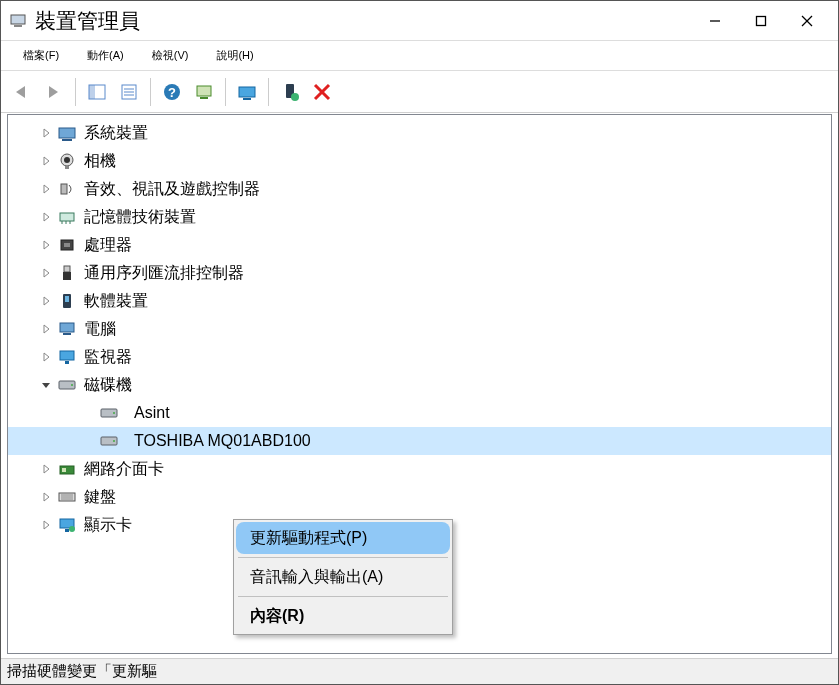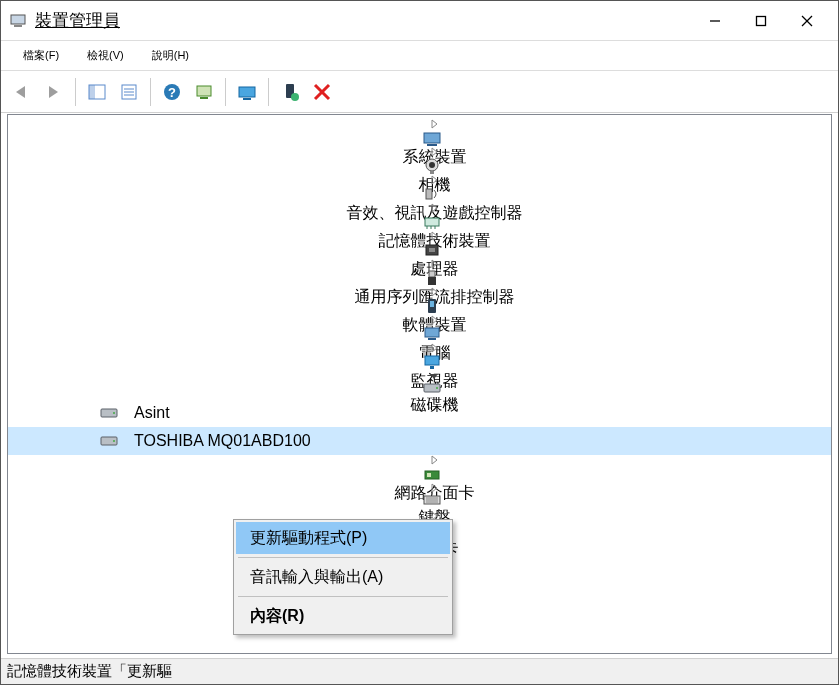--- a/index.html
+++ b/index.html
@@ -1,46 +1,46 @@
 <!DOCTYPE html>
 <html><head>
 <meta charset="utf-8">
 <style>
 * { box-sizing: border-box; margin: 0; padding: 0; font-family: "Microsoft JhengHei", "Segoe UI", sans-serif; }
 body { background: #fff; width: 839px; height: 685px; overflow: hidden; border: 1px solid #555; position: relative; }
 
 
 .titlebar { height: 40px; background: #fff; display: flex; align-items: center; padding: 0 8px; border-bottom: 1px solid #ddd; }
 .titlebar .app-icon { width: 18px; height: 18px; margin-right: 8px; }
-.titlebar .title { font-size: 17px; flex: 1; color: #000; text-decoration: underline; }
+.titlebar .title { font-size: 21px; flex: 1; color: #000; }
 .titlebar .win-btn { width: 46px; height: 40px; display: flex; align-items: center; justify-content: center; font-size: 14px; color: #000; }
 
 
 .menubar { height: 30px; display: flex; align-items: center; padding: 0 8px; border-bottom: 1px solid #ddd; }
 .menubar .menu-item { padding: 4px 14px; font-size: 11px; color: #000; cursor: default; }
 
 
 .toolbar { height: 42px; display: flex; align-items: center; padding: 0 6px; border-bottom: 1px solid #d0d0d0; gap: 2px; }
 .tb-btn { width: 30px; height: 30px; display: flex; align-items: center; justify-content: center; border: 1px solid transparent; }
 .tb-sep { width: 1px; height: 28px; background: #ccc; margin: 0 4px; }
 
 
 .tree-wrap { position: absolute; top: 113px; left: 6px; right: 6px; bottom: 30px; border: 1px solid #828790; background: #fff; overflow: hidden; }
 .tree { position: absolute; inset: 0; overflow-y: scroll; overflow-x: hidden; padding: 4px 0; }
 .tree-row { display: flex; align-items: center; height: 28px; font-size: 16px; color: #000; white-space: nowrap; cursor: default; }
 .expander { width: 16px; height: 16px; display: flex; align-items: center; justify-content: center; font-size: 10px; color: #777; margin-right: 2px; }
 .node-icon { width: 22px; height: 20px; margin-right: 6px; display: flex; align-items: center; justify-content: center; }
-.ind-1 { padding-left: 30px; flex-direction: column; }
+.ind-1 { padding-left: 30px; }
 .ind-2 { padding-left: 64px; gap: 8px; }
 .tree-row.selected { background: #cce8ff; }
 
 
 .ctxmenu { position: absolute; left: 232px; top: 518px; width: 220px; background: #f0f0f0; border: 1px solid #a0a0a0; box-shadow: 3px 3px 4px rgba(0,0,0,.25); z-index: 1000; padding: 2px; }
 .ctx-item { height: 32px; display: flex; align-items: center; padding: 0 14px; font-size: 16px; color: #000; cursor: default; }
-.ctx-item.highlight { background: #90c8f6; }
+.ctx-item.highlight { background: #90c8f6; border-radius: 8px; }
 .ctx-sep { height: 1px; background: #c0c0c0; margin: 3px 2px; }
 .ctx-item.bold { font-weight: bold; }
 
 
 .statusbar { position: absolute; left: 0; right: 0; bottom: 0; height: 26px; background: #f0f0f0; border-top: 1px solid #d0d0d0; display: flex; align-items: center; padding: 0 6px; font-size: 15px; color: #000; }
 
 
 svg { display: block; }
 </style>
 </head>
@@ -67,20 +67,21 @@
   <div class="win-btn">
       <svg width="12" height="12">
         <line x1="1" y1="1" x2="11" y2="11" stroke="#000" stroke-width="1.3"></line>
         <line x1="11" y1="1" x2="1" y2="11" stroke="#000" stroke-width="1.3"></line>
       </svg>
     </div>
 </div>
 
 <div class="menubar">
   <div class="menu-item">檔案(F)</div>
+  <div class="menu-item">動作(A)</div>
   <div class="menu-item">檢視(V)</div>
   <div class="menu-item">說明(H)</div>
 </div>
 
 <div class="toolbar">
   <div class="tb-btn">
       <svg width="22" height="18">
         <path d="M14 3 L5 9 L14 15 Z" fill="#9e9e9e"></path>
       </svg>
     </div>
@@ -354,14 +355,14 @@
 
 <div class="ctxmenu">
   <div class="ctx-item highlight">更新驅動程式(P)</div>
   <div class="ctx-sep"></div>
   <div class="ctx-item">音訊輸入與輸出(A)</div>
   <div class="ctx-sep"></div>
   <div class="ctx-item bold">內容(R)</div>
 </div>
 
 <div class="statusbar">
-  <span>記憶體技術裝置「更新驅</span>
+  <span>掃描硬體變更「更新驅</span>
 </div>
 
 </body></html>

